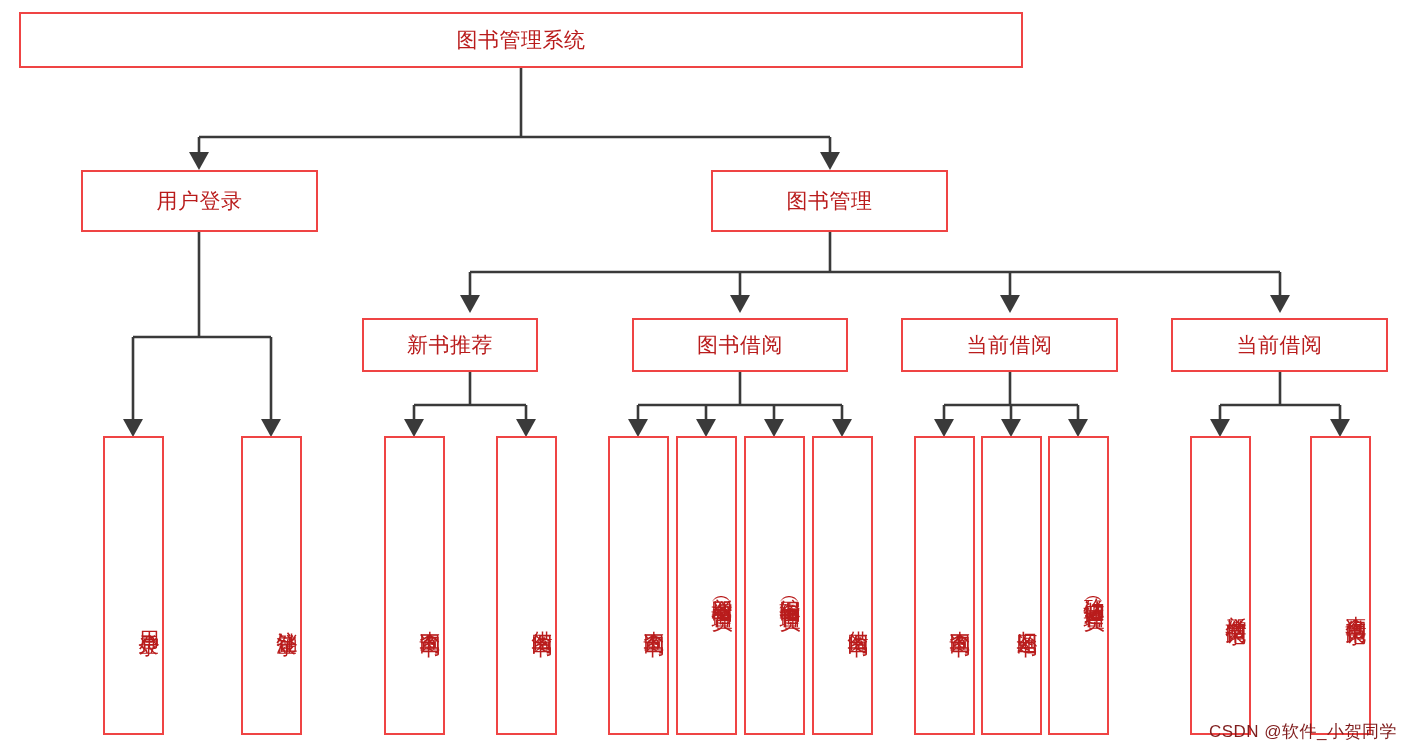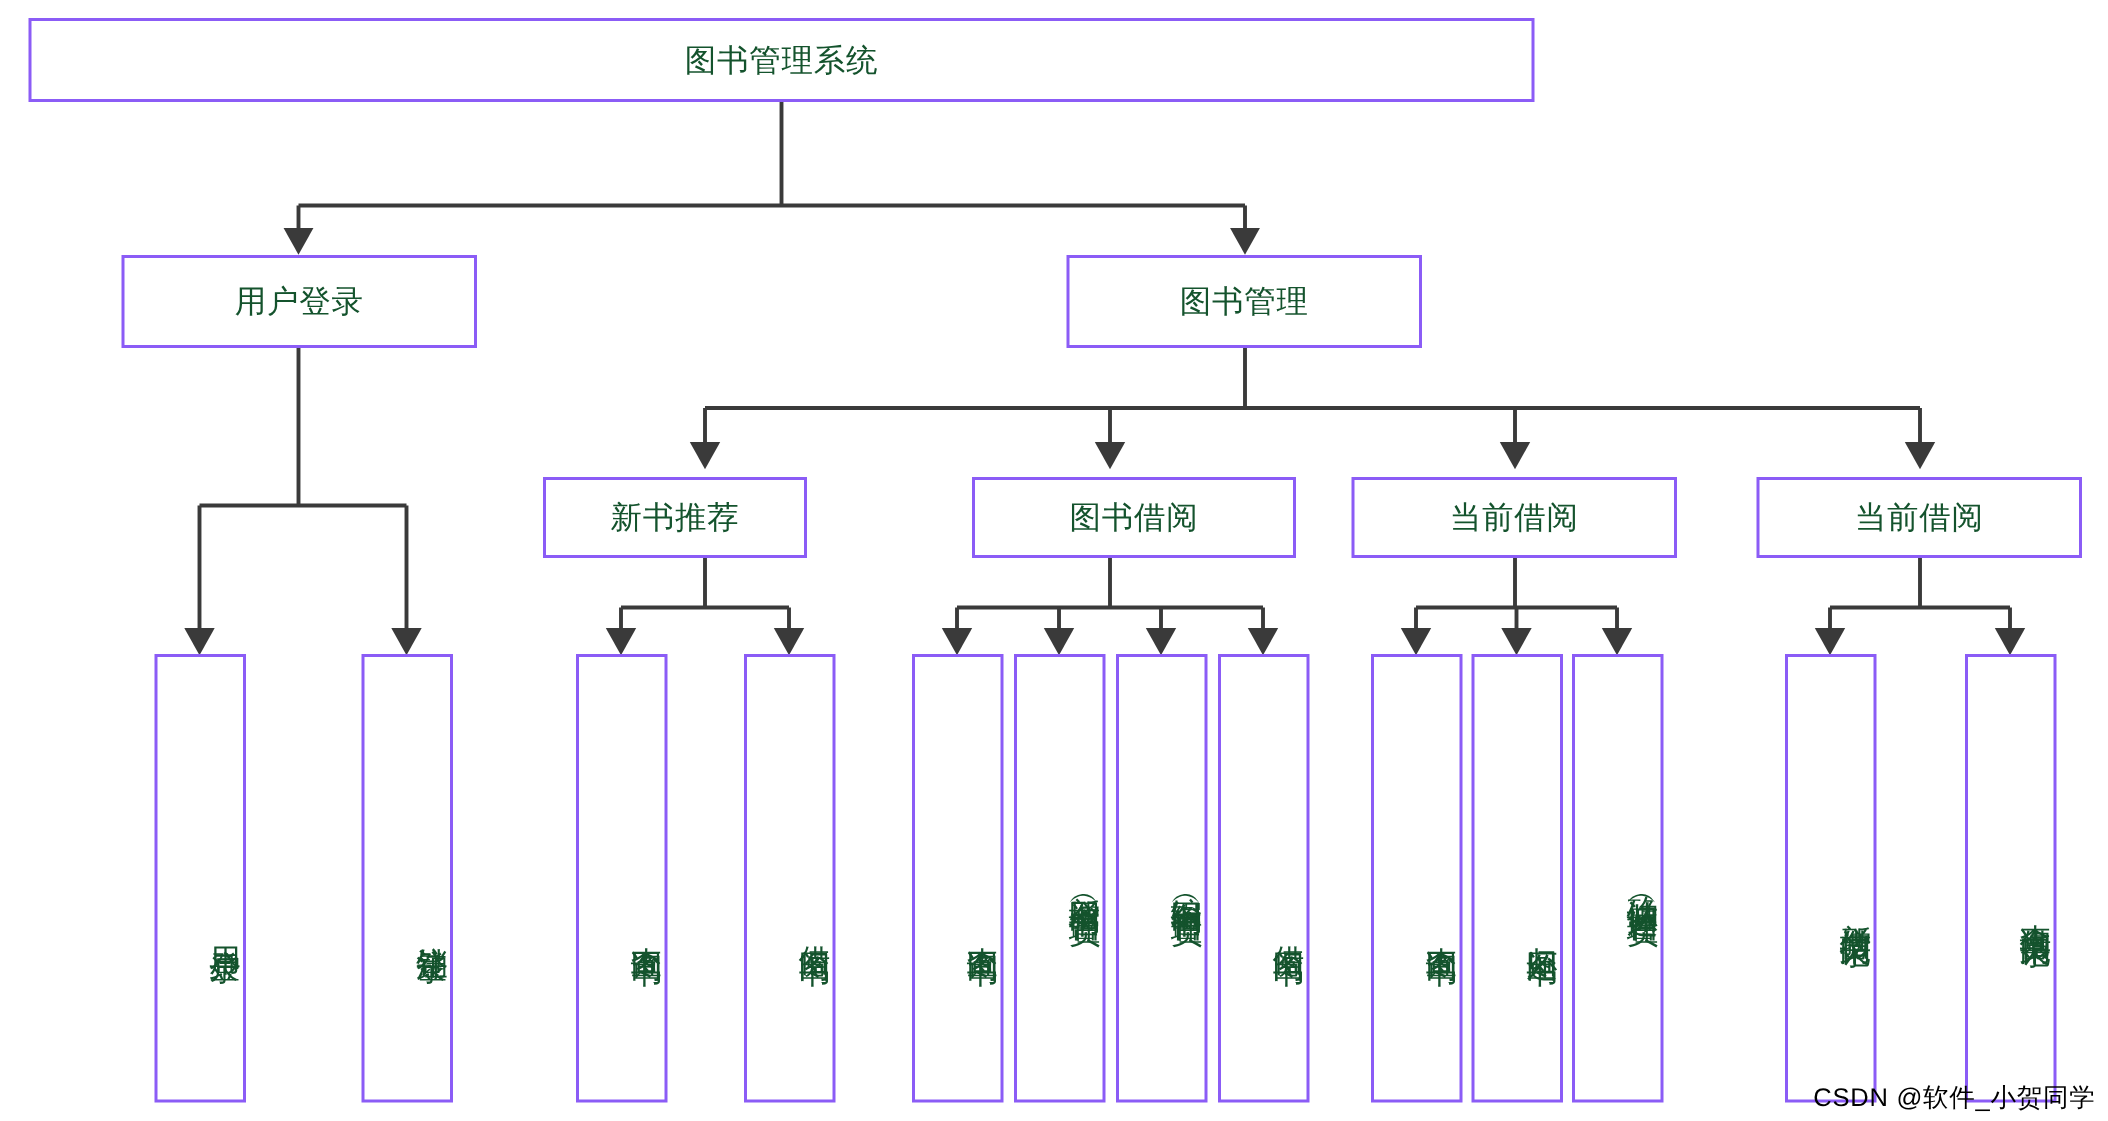--- a/index.html
+++ b/index.html
@@ -22,26 +22,26 @@
     position: absolute;
     left: 0;
     top: 0;
     width: 1405px;
     height: 747px;
     pointer-events: none;
   }
   .node {
     position: absolute;
     box-sizing: border-box;
-    border: 2px solid #8b5cf6;
+    border: 2px solid #ef4444;
     background: #ffffff;
     display: flex;
     align-items: center;
     justify-content: center;
-    color: #14532d;
+    color: #b91c1c;
   }
   .node.h {
     font-size: 21px;
     letter-spacing: 0.5px;
   }
   .node.v {
     writing-mode: vertical-rl;
     text-orientation: upright;
     font-size: 21px;
     line-height: 1.22;
@@ -58,21 +58,21 @@
     display: block;
   }
   .node.v.short .vtext { padding-top: 64px; }
   .node.v.mid .vtext   { padding-top: 38px; }
   .node.v.tall .vtext  { padding-top: 8px; }
   .watermark {
     position: absolute;
     right: 8px;
     bottom: 4px;
     font-size: 17px;
-    color: #000000;
+    color: #7f1d1d;
     letter-spacing: 0.5px;
     white-space: nowrap;
   }
 </style>
 </head>
 <body>
 
 <div id="canvas">
 
   <svg class="edges" viewBox="0 0 1405 747">
@@ -124,21 +124,21 @@
       <path d="M1340,405 L1340,427" marker-end="url(#arrow)"></path>
     </g>
   </svg>
 
   <div class="node h" style="left:19px; top:12px; width:1004px; height:56px;">图书管理系统</div>
 
   <div class="node h" style="left:81px; top:170px; width:237px; height:62px;">用户登录</div>
   <div class="node h" style="left:711px; top:170px; width:237px; height:62px;">图书管理</div>
 
   <div class="node h" style="left:362px; top:318px; width:176px; height:54px;">新书推荐</div>
-  <div class="node h" style="left:648px; top:318px; width:216px; height:54px;">图书借阅</div>
+  <div class="node h" style="left:632px; top:318px; width:216px; height:54px;">图书借阅</div>
   <div class="node h" style="left:901px; top:318px; width:217px; height:54px;">当前借阅</div>
   <div class="node h" style="left:1171px; top:318px; width:217px; height:54px;">当前借阅</div>
 
   <div class="node v short" style="left:103px; top:436px; width:61px; height:299px;">
     <span class="vtext">用户登录</span>
   </div>
   <div class="node v short" style="left:241px; top:436px; width:61px; height:299px;">
     <span class="vtext">注销登录</span>
   </div>
 

